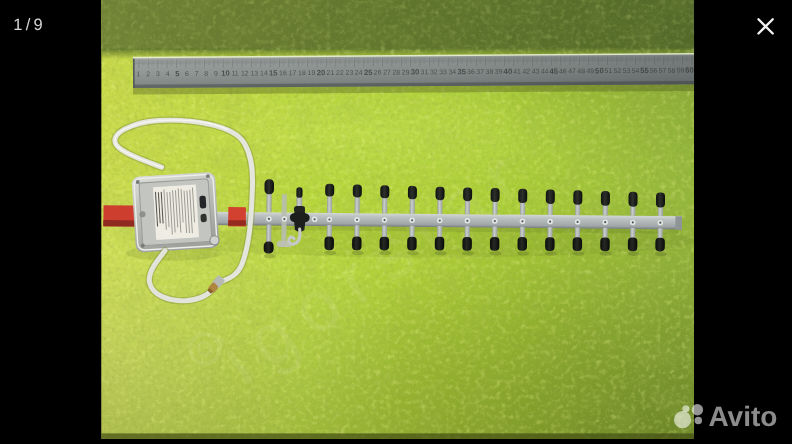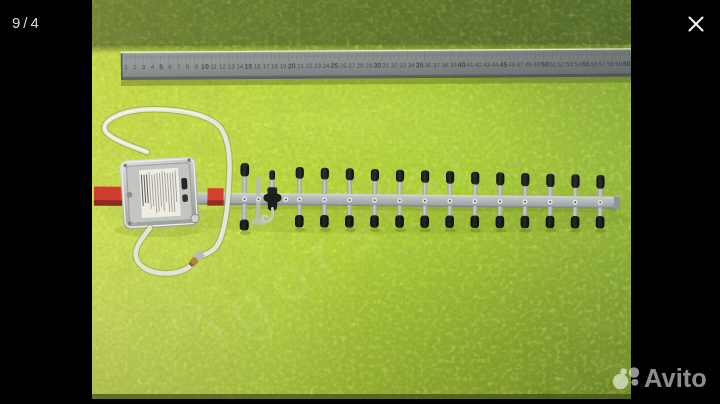--- a/index.html
+++ b/index.html
@@ -372,21 +372,21 @@
 </g>
 <g transform="translate(-2.5,1.5) rotate(42 107 257)">
  <rect x="103" y="249" width="8" height="10" rx="1.5" fill="#b6bab6"></rect>
  <rect x="103.6" y="257" width="6.8" height="8" rx="2" fill="#b08540"></rect>
  <rect x="104.6" y="263.5" width="4.8" height="3" rx="1" fill="#8a6426"></rect>
 </g>
 
 <rect x="0" y="394" width="539" height="5" fill="#414d12" opacity="0.7"></rect>
 </svg>
 
-<div id="counter">9 / 4</div>
+<div id="counter">1 / 9</div>
 <svg id="closex" viewBox="0 0 18 18">
       <path d="M2.5 2.5 L15.5 15.5 M15.5 2.5 L2.5 15.5" stroke="#f2f2f2" stroke-width="2.1" stroke-linecap="round"></path>
     </svg>
 
 <svg id="avito" width="110" height="32" viewBox="0 0 110 32">
  <g fill="#ffffff" fill-opacity="0.58">
   <circle cx="10.5" cy="19.5" r="7.8"></circle>
   <circle cx="13.5" cy="9.5" r="3.2"></circle>
   <circle cx="24" cy="10.5" r="5.2"></circle>
   <circle cx="24.8" cy="20.3" r="3.4"></circle>

